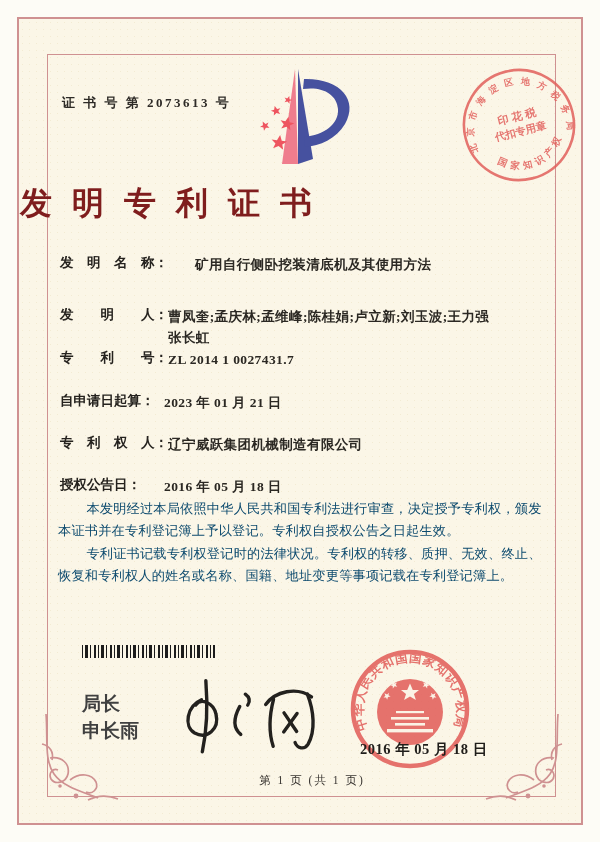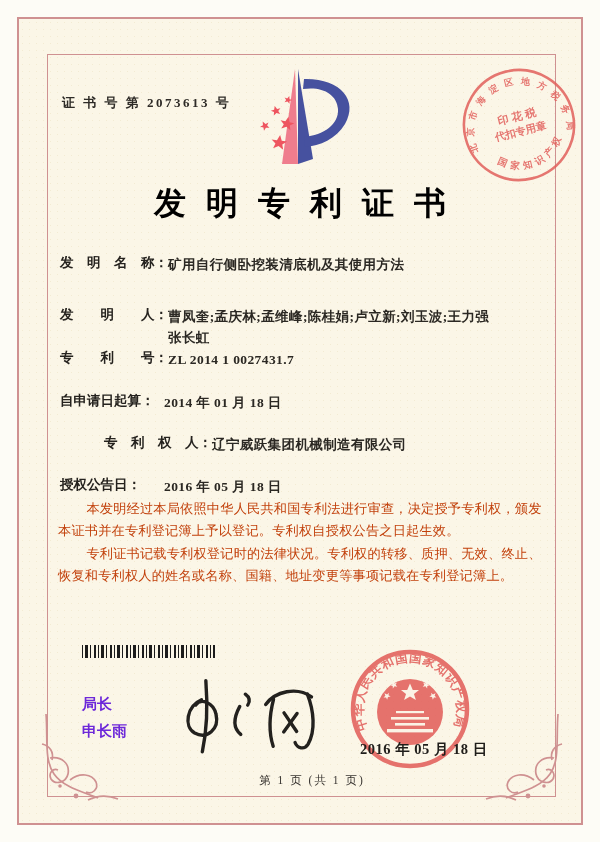--- a/index.html
+++ b/index.html
@@ -17,45 +17,45 @@
   .flourish{stroke:var(--frame,#c98f8f);fill:none;stroke-width:1.7;}
   .flourish-dot{fill:var(--frame,#c98f8f);stroke:none;}
 
   .cert-no{position:absolute;left:62px;top:94px;font-size:13px;font-weight:700;
            letter-spacing:2.5px;z-index:3;}
   .logo{position:absolute;left:238px;top:66px;z-index:3;}
   .logo-red{fill:var(--logo_red,#ef7d8d);}
   .logo-blue{fill:var(--logo_blue,#46519f);}
   .star-red{fill:var(--star_red,#ee5560);}
 
-  .title{position:absolute;left:0;top:182px;width:100%;text-align:center;
+  .title{position:absolute;left:0;top:182px;width:100%;
          font-size:32px;font-weight:700;letter-spacing:20px;text-indent:20px;
-         font-family:"Liberation Sans","DejaVu Sans",sans-serif;color:#000000;z-index:3;}
+         font-family:"Liberation Sans","DejaVu Sans",sans-serif;color:#7f1d1d;z-index:3;}
 
   .field{position:absolute;left:60px;right:50px;display:flex;align-items:flex-start;
          font-size:13.5px;z-index:3;}
   .field .lbl{font-weight:700;white-space:pre;flex:0 0 auto;min-width:104px;color:#25221e;}
   .field .val{font-weight:600;color:#2b2823;letter-spacing:.4px;line-height:21px;}
-  .f-name{top:254px;} .f-inv{top:306px;} .f-no{top:349px;}
-  .f-file{top:392px;} .f-own{top:434px;margin-left:44px;} .f-grant{top:476px;}
+  .f-name{top:254px;gap:27px;} .f-inv{top:306px;} .f-no{top:349px;}
+  .f-file{top:392px;} .f-own{top:434px;} .f-grant{top:476px;}
 
   .body-text{position:absolute;left:58px;right:56px;top:498px;z-index:3;
-             font-size:13.2px;line-height:22.4px;color:#c2410c;}
+             font-size:13.2px;line-height:22.4px;color:#0c4a6e;}
   .body-text p{margin:0;text-indent:2.15em;letter-spacing:.2px;}
 
   .barcode{position:absolute;left:82px;top:645px;width:133px;height:13px;z-index:3;
      background:repeating-linear-gradient(90deg,
        #1c1c1c 0 1.5px, transparent 1.5px 3.5px,
        #1c1c1c 3.5px 6.5px, transparent 6.5px 8px,
        #1c1c1c 8px 9px, transparent 9px 12.5px,
        #1c1c1c 12.5px 14px, transparent 14px 16px);}
 
   .sig-block{position:absolute;left:82px;top:690px;z-index:3;
              font-family:"Liberation Sans","DejaVu Sans",sans-serif;
-             font-size:15px;font-weight:700;color:#6d28d9;line-height:27px;}
+             font-size:19px;font-weight:700;color:#404040;line-height:27px;}
   .signature{position:absolute;left:172px;top:672px;z-index:4;transform:rotate(-2deg);}
   .sig-stroke{stroke:#23211e;fill:none;stroke-width:3.4;stroke-linecap:round;stroke-linejoin:round;}
 
   .seal-main{position:absolute;left:333px;top:632px;z-index:2;opacity:.88;}
   .seal-tax{position:absolute;left:459px;top:65px;z-index:2;opacity:.85;transform:rotate(-14deg);}
   .seal-ring{stroke:var(--seal_red,#e2605c);}
   .seal-fill{fill:var(--seal_red,#e2605c);}
   .seal-text{fill:var(--seal_red,#e2605c);font-family:"Liberation Sans","DejaVu Sans",sans-serif;font-weight:700;}
   .emblem-cut{fill:#fbf3e6;}
   .seal-date{position:absolute;left:360px;top:740px;z-index:5;font-size:14.5px;
@@ -130,21 +130,21 @@
     </span>
   </div>
 
   <div class="field f-no">
     <span class="lbl">专　　利　　号：</span>
     <span class="val">ZL 2014 1 0027431.7</span>
   </div>
 
   <div class="field f-file">
     <span class="lbl">自申请日起算：</span>
-    <span class="val">2014 年 01 月 18 日</span>
+    <span class="val">2023 年 01 月 21 日</span>
   </div>
 
   <div class="field f-own">
     <span class="lbl">专　利　权　人：</span>
     <span class="val">辽宁威跃集团机械制造有限公司</span>
   </div>
 
   <div class="field f-grant">
     <span class="lbl">授权公告日：</span>
     <span class="val">2016 年 05 月 18 日</span>

